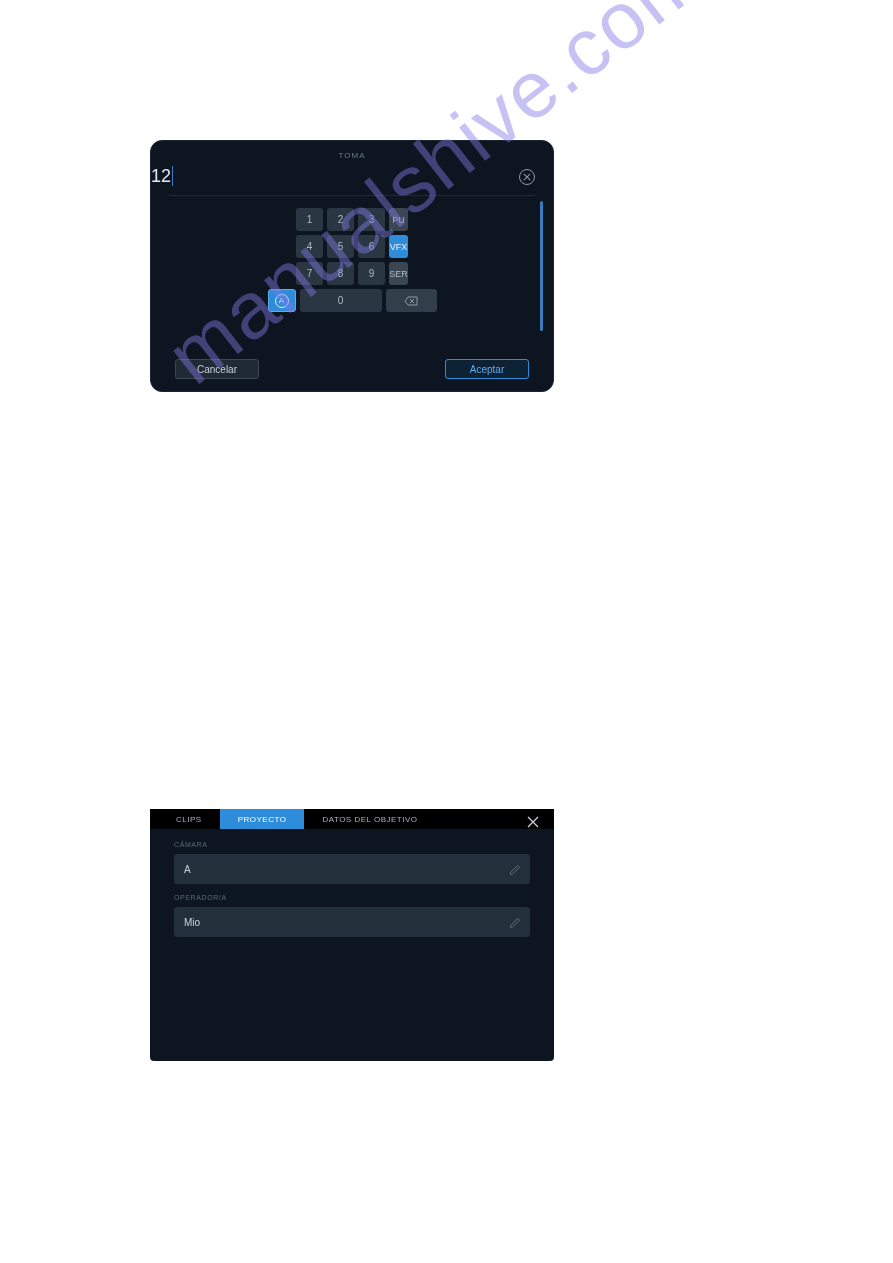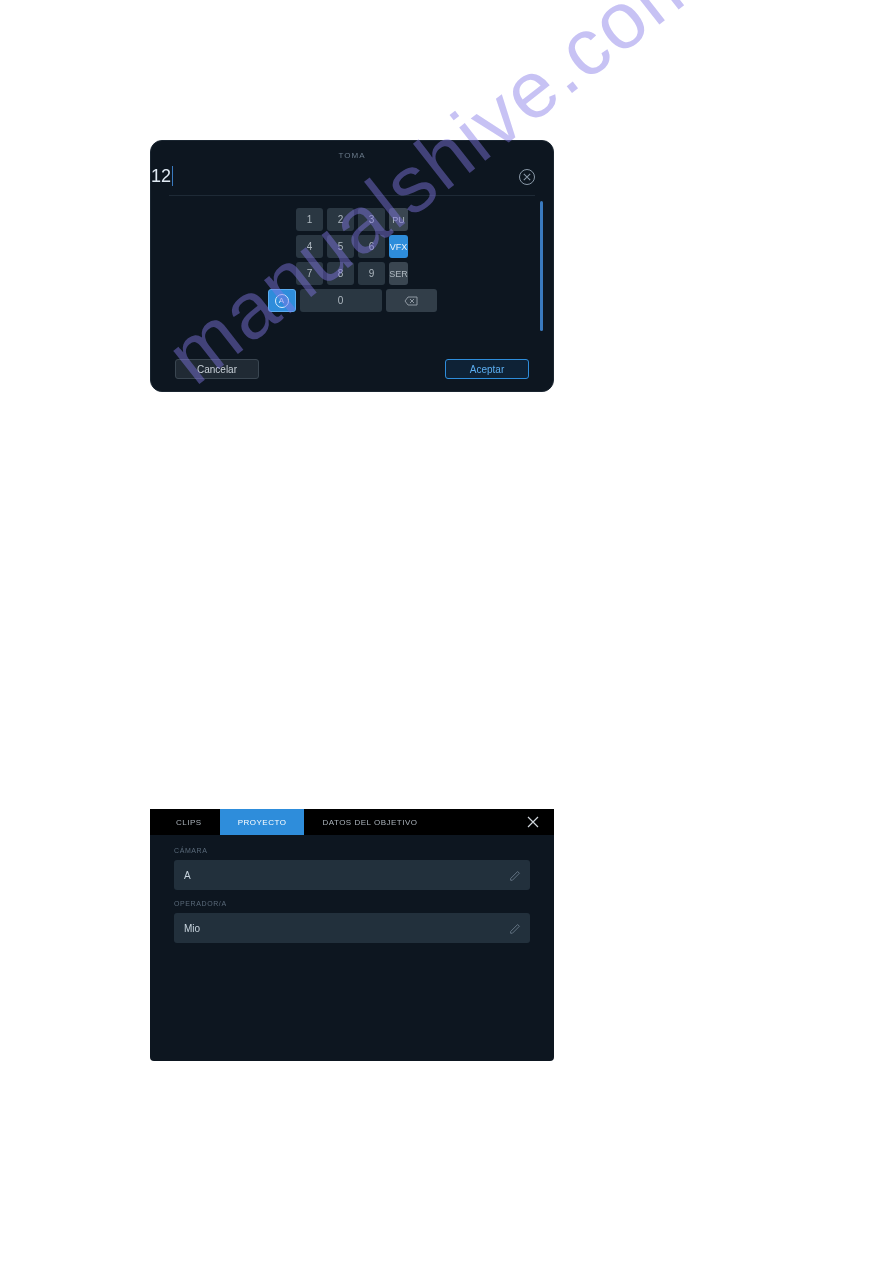--- a/index.html
+++ b/index.html
@@ -153,21 +153,21 @@
     left: 150px;
     top: 809px;
     width: 404px;
     height: 252px;
     background: #0d1620;
     border-radius: 4px;
   }
   .tabs {
     display: flex;
     align-items: center;
-    height: 26px;
+    height: 20px;
     background: #000000;
     position: relative;
   }
   .tab {
     padding: 0 18px;
     font-size: 8px;
     letter-spacing: 0.5px;
     color: #aab2ba;
     height: 100%;
     display: flex;

